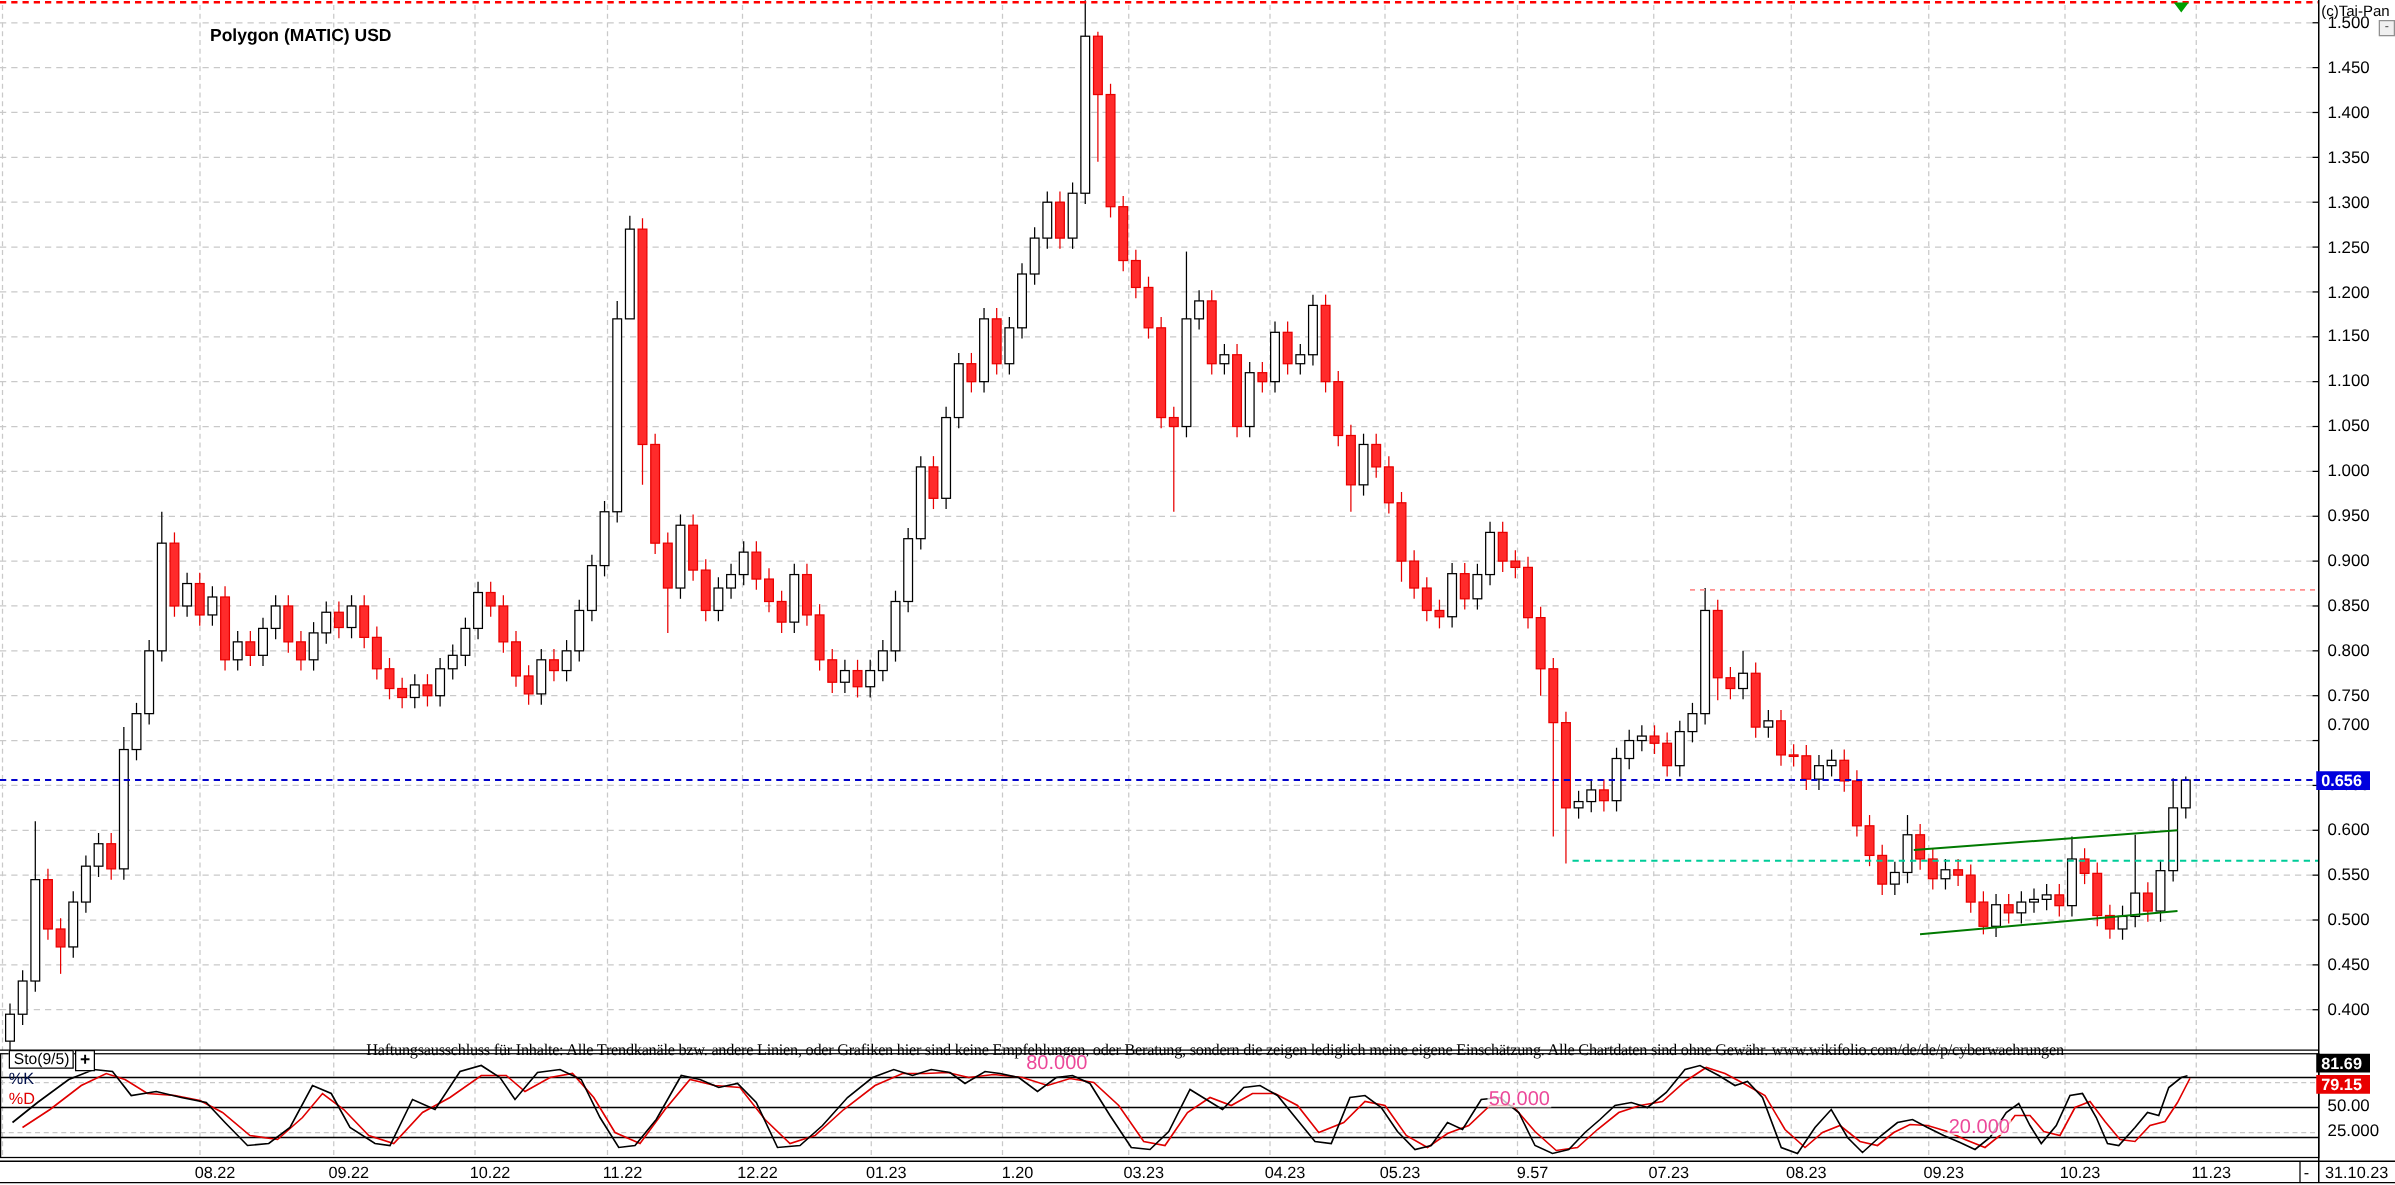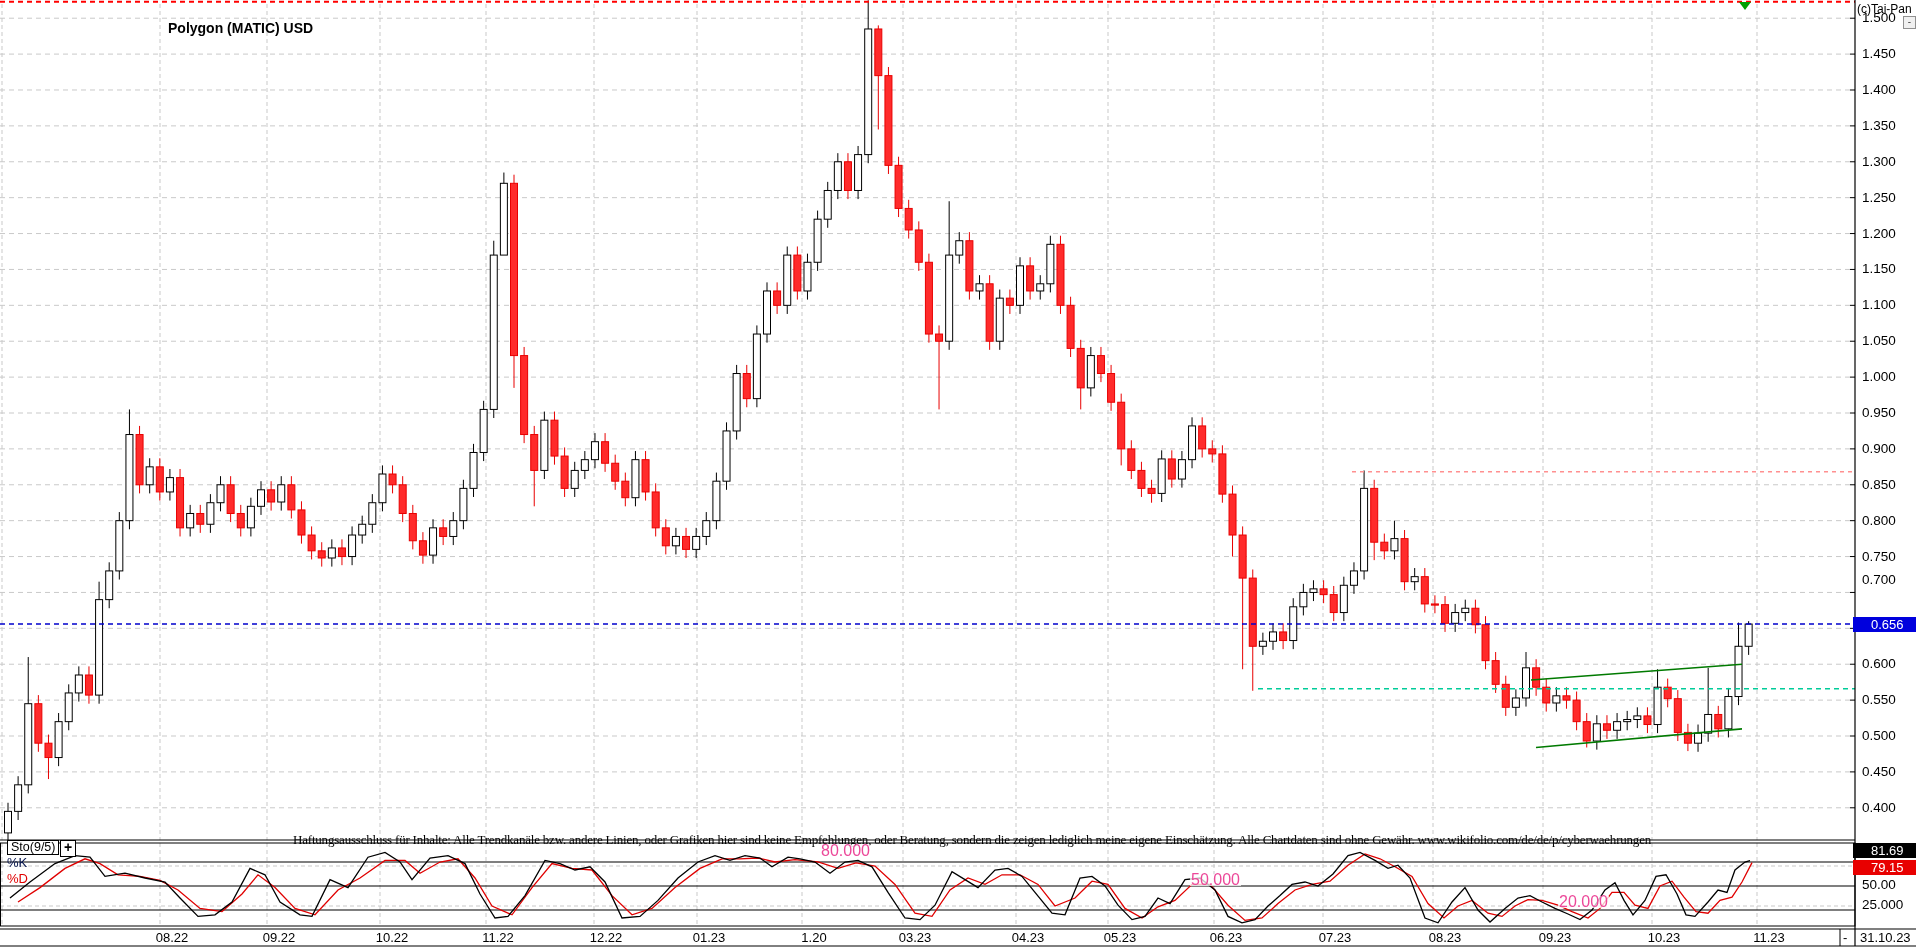--- a/index.html
+++ b/index.html
@@ -4,22 +4,22 @@
 <style>
   html,body{margin:0;padding:0;background:#fff;}
   #stage{position:relative;width:1916px;height:948px;background:#fff;overflow:hidden;
          font-family:"Liberation Sans",sans-serif;}
   #chart-svg{position:absolute;left:0;top:0;}
   .lbl{position:absolute;color:#000;font-size:13px;line-height:14px;white-space:nowrap;}
   #chart-title{font-weight:bold;font-size:14px;}
   #copyright{font-size:12px;}
   .axis-val{font-size:13.5px;}
   .date-lbl{transform:translateX(-50%);font-size:13px;padding-left:24px;}
-  .px-box{position:absolute;left:1853px;width:63px;height:15px;color:#fff;
-          font-size:13px;line-height:15px;padding-left:18px;box-sizing:border-box;}
+  .px-box{position:absolute;left:1853px;width:43px;height:15px;color:#fff;
+          font-size:13px;line-height:15px;padding-left:4px;box-sizing:border-box;font-weight:bold;}
   .guide-lbl{position:absolute;font-size:16px;color:#ec4899;background:rgba(255,255,255,.75);
              padding:0 1px;line-height:12px;}
   #sto-box{position:absolute;left:7px;top:840px;border:1px solid #000;background:#fff;
            font-size:12.5px;line-height:13px;padding:0 3px;}
   #sto-plus{position:absolute;left:60px;top:840px;width:14px;height:15px;border:1px solid #000;
             background:#fff;font-size:14px;font-weight:bold;line-height:13px;text-align:center;cursor:pointer;}
   #k-label{position:absolute;left:7px;top:855px;font-size:13px;color:#00104a;}
   #d-label{position:absolute;left:7px;top:871px;font-size:13px;color:#e00000;}
   #min-box{position:absolute;left:1903px;top:16px;width:11px;height:11px;border:1px solid #909090;
            background:#f0f0f0;font-size:10px;line-height:9px;text-align:center;color:#444;cursor:pointer;}
@@ -516,21 +516,21 @@
       <div class="lbl date-lbl" style="left: 160px; top: 931px;">08.22</div>
       <div class="lbl date-lbl" style="left: 267px; top: 931px;">09.22</div>
       <div class="lbl date-lbl" style="left: 380px; top: 931px;">10.22</div>
       <div class="lbl date-lbl" style="left: 486px; top: 931px;">11.22</div>
       <div class="lbl date-lbl" style="left: 594px; top: 931px;">12.22</div>
       <div class="lbl date-lbl" style="left: 697px; top: 931px;">01.23</div>
       <div class="lbl date-lbl" style="left: 802px; top: 931px;">1.20</div>
       <div class="lbl date-lbl" style="left: 903px; top: 931px;">03.23</div>
       <div class="lbl date-lbl" style="left: 1016px; top: 931px;">04.23</div>
       <div class="lbl date-lbl" style="left: 1108px; top: 931px;">05.23</div>
-      <div class="lbl date-lbl" style="left: 1214px; top: 931px;">06.23</div>
+      <div class="lbl date-lbl" style="left: 1214px; top: 931px;">9.57</div>
       <div class="lbl date-lbl" style="left: 1323px; top: 931px;">07.23</div>
       <div class="lbl date-lbl" style="left: 1433px; top: 931px;">08.23</div>
       <div class="lbl date-lbl" style="left: 1543px; top: 931px; text-align: right;">09.23</div>
       <div class="lbl date-lbl" style="left: 1652px; top: 931px;">10.23</div>
       <div class="lbl date-lbl" style="left: 1757px; top: 931px;">11.23</div>
     </div>
 
   <div class="px-box" id="last-price-box" style="top: 616.533px; background: rgb(0, 0, 221);">0.656</div>
 
   <div id="disclaimer">Haftungsausschluss für Inhalte: Alle Trendkanäle bzw. andere Linien, oder Grafiken hier sind keine Empfehlungen, oder Beratung, sondern die zeigen lediglich meine eigene Einschätzung. Alle Chartdaten sind ohne Gewähr.  www.wikifolio.com/de/de/p/cyberwaehrungen</div>

